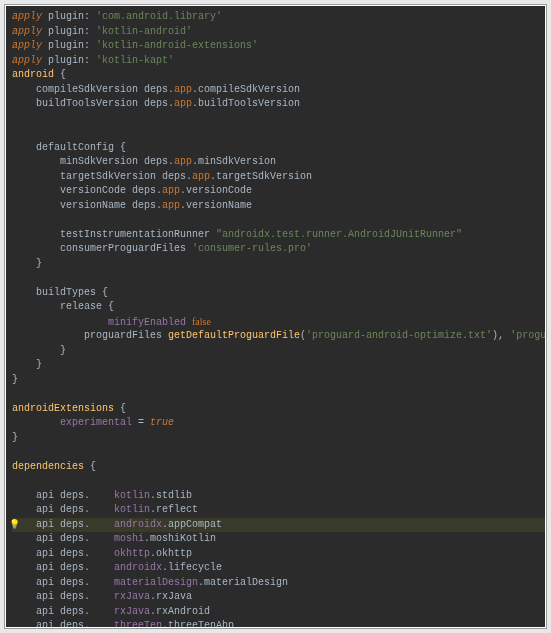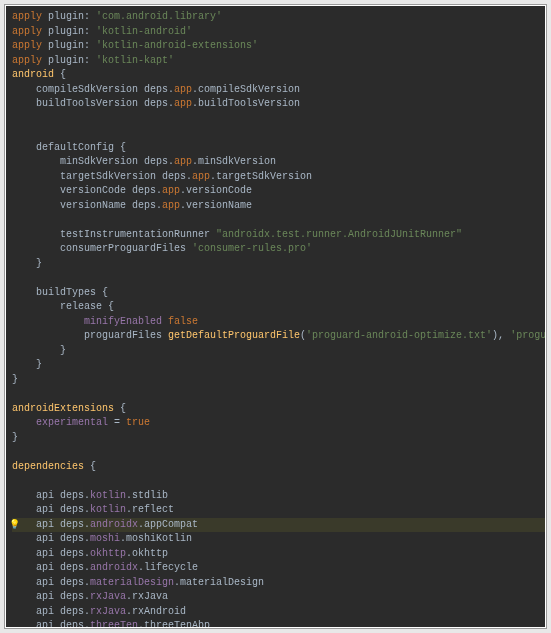--- a/index.html
+++ b/index.html
@@ -27,26 +27,26 @@
     }
     .code {
       padding: 4px 0 4px 6px;
       line-height: 14.5px;
       color: #a9b7c6;
       white-space: pre;
       position: relative;
     }
     .line { display: block; height: 14.5px; position: relative; padding-left: 0; }
     .hl2 { background: #3a3a2a; }
-    .kw { color: #cc7832; }
+    .kw { color: #cc7832; font-style: italic; }
     .str { color: #6a8759; font-family: Liberation Mono, monospace; }
-    .prop { color: #9876aa; }
+    .prop { color: #9876aa; margin-left: 24px; }
     .id { color: #ffc66d; }
-    .false { color: #cc7832; }
-    .true { color: #cc7832; }
+    .false { color: #cc7832; font-family: Liberation Serif, serif; }
+    .true { color: #cc7832; font-style: italic; }
     .app { color: #cc7832; }
     .bulb {
       position: absolute;
       left: -3px;
       width: 12px;
       text-align: center;
       color: #f0a500;
       font-size: 9px;
     }
   </style>

